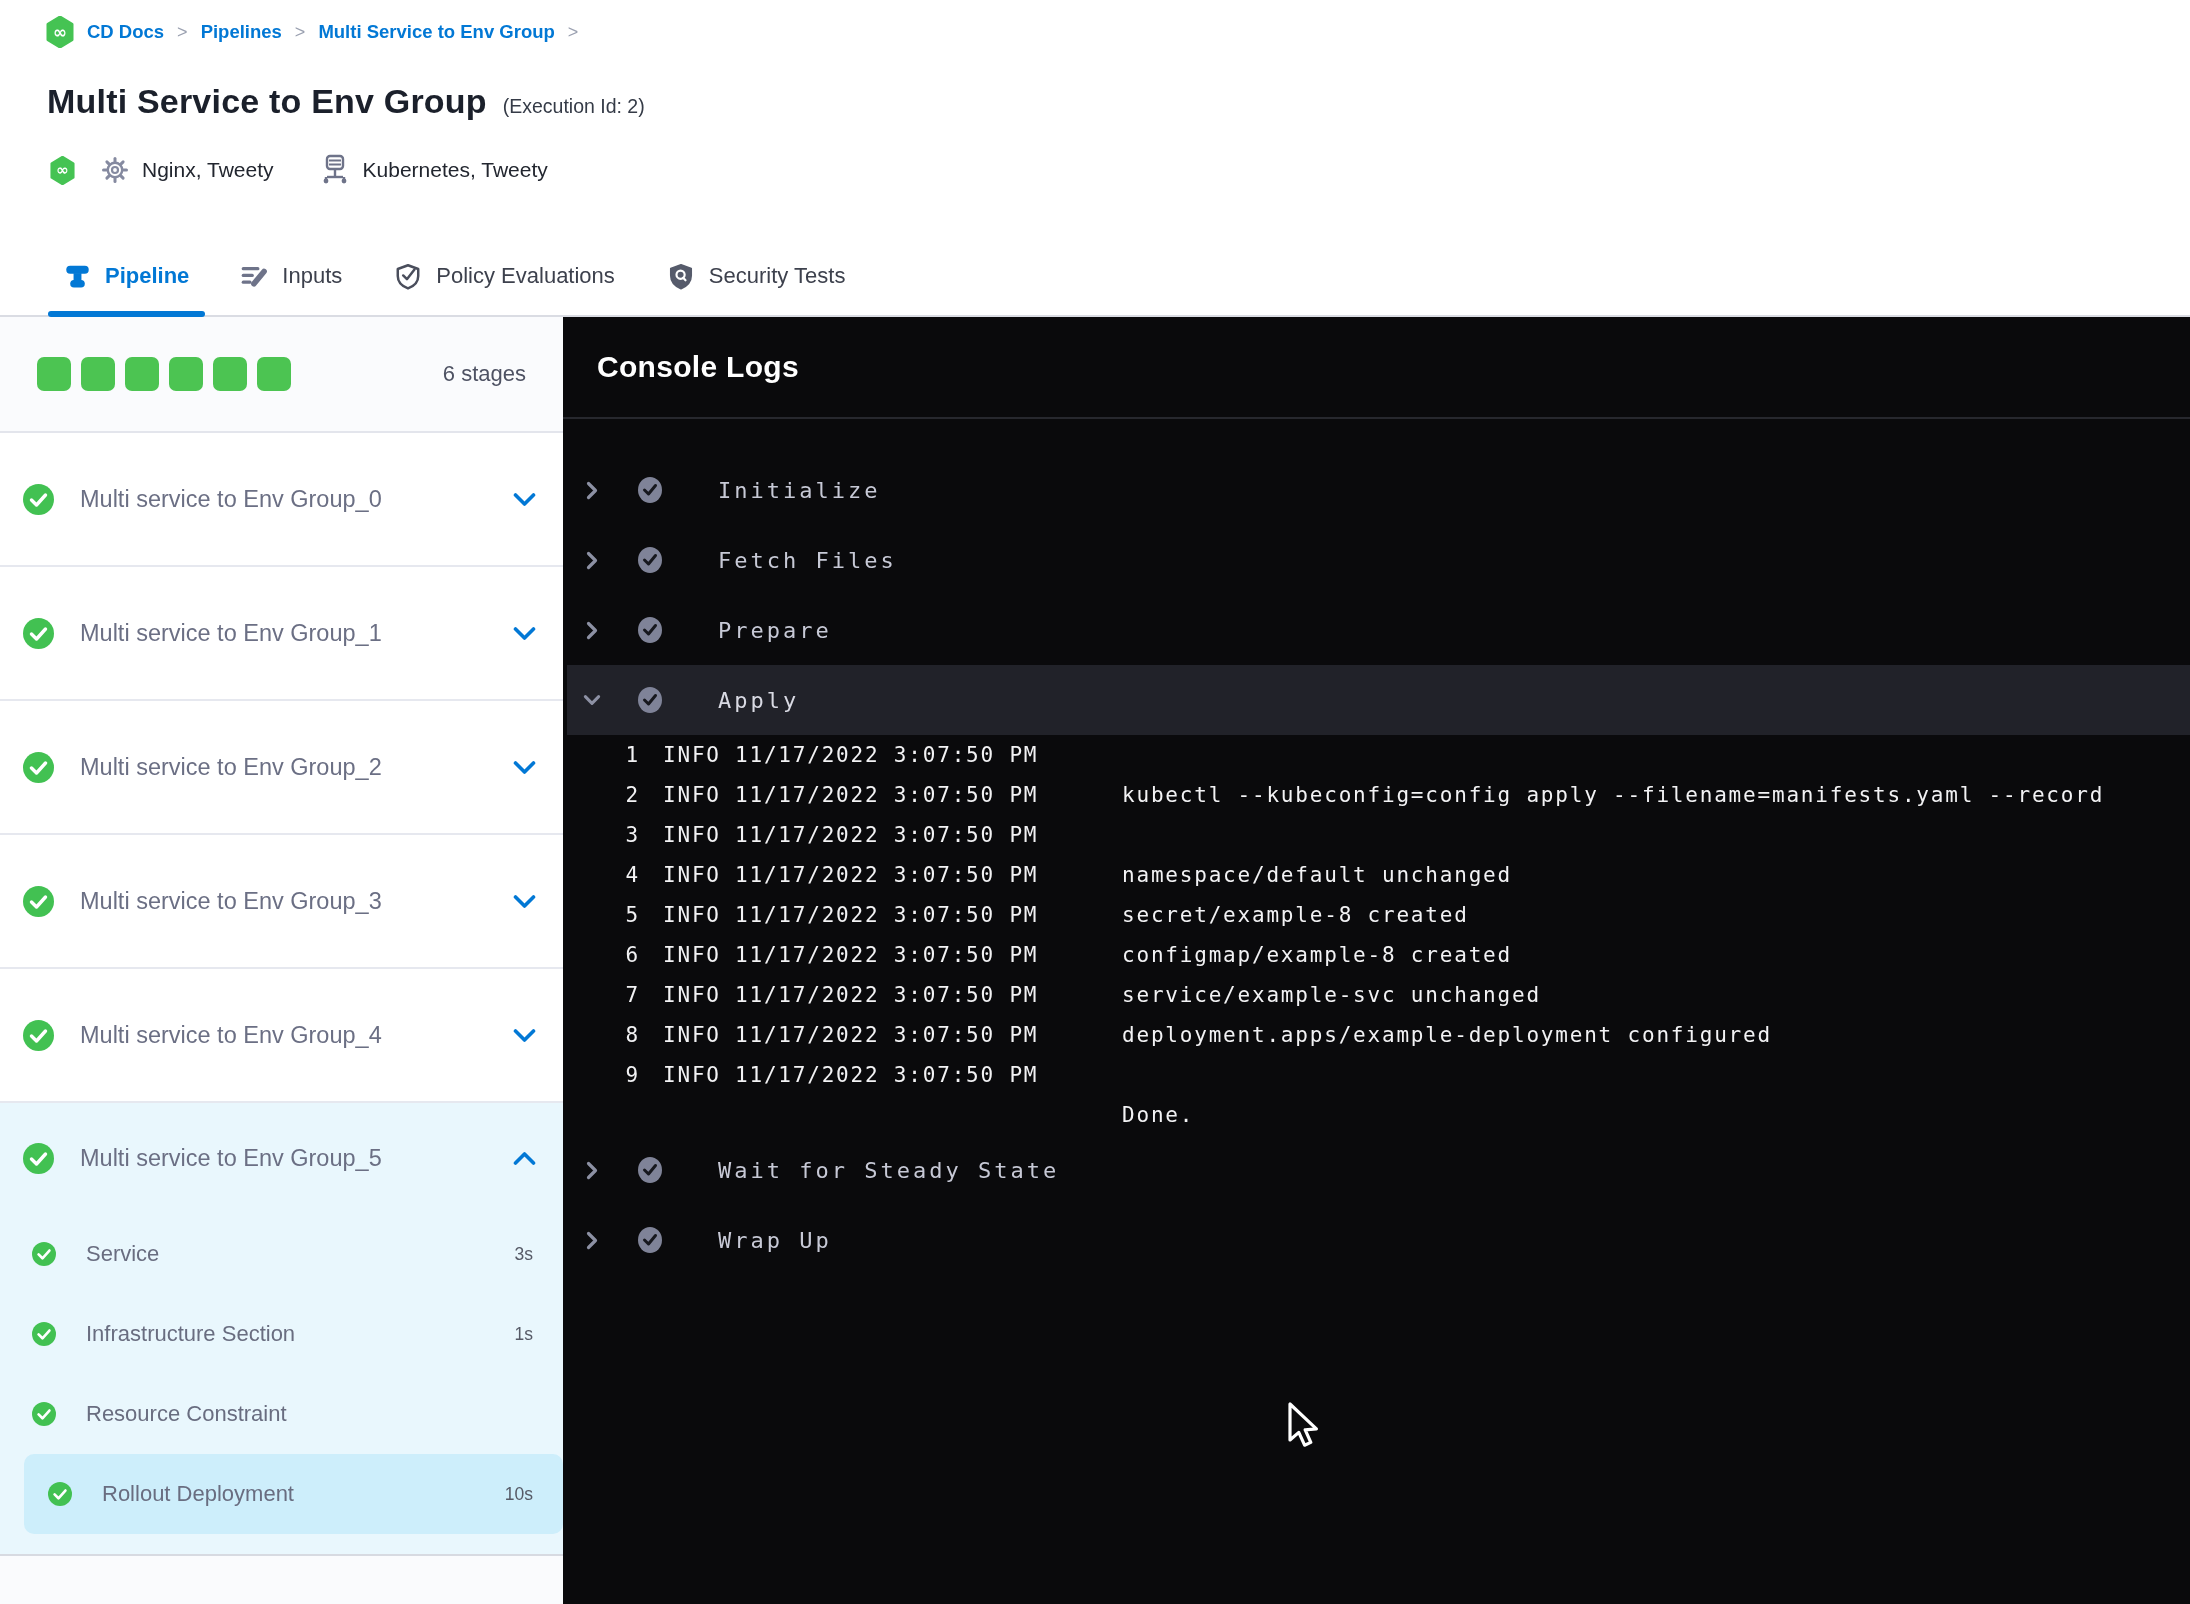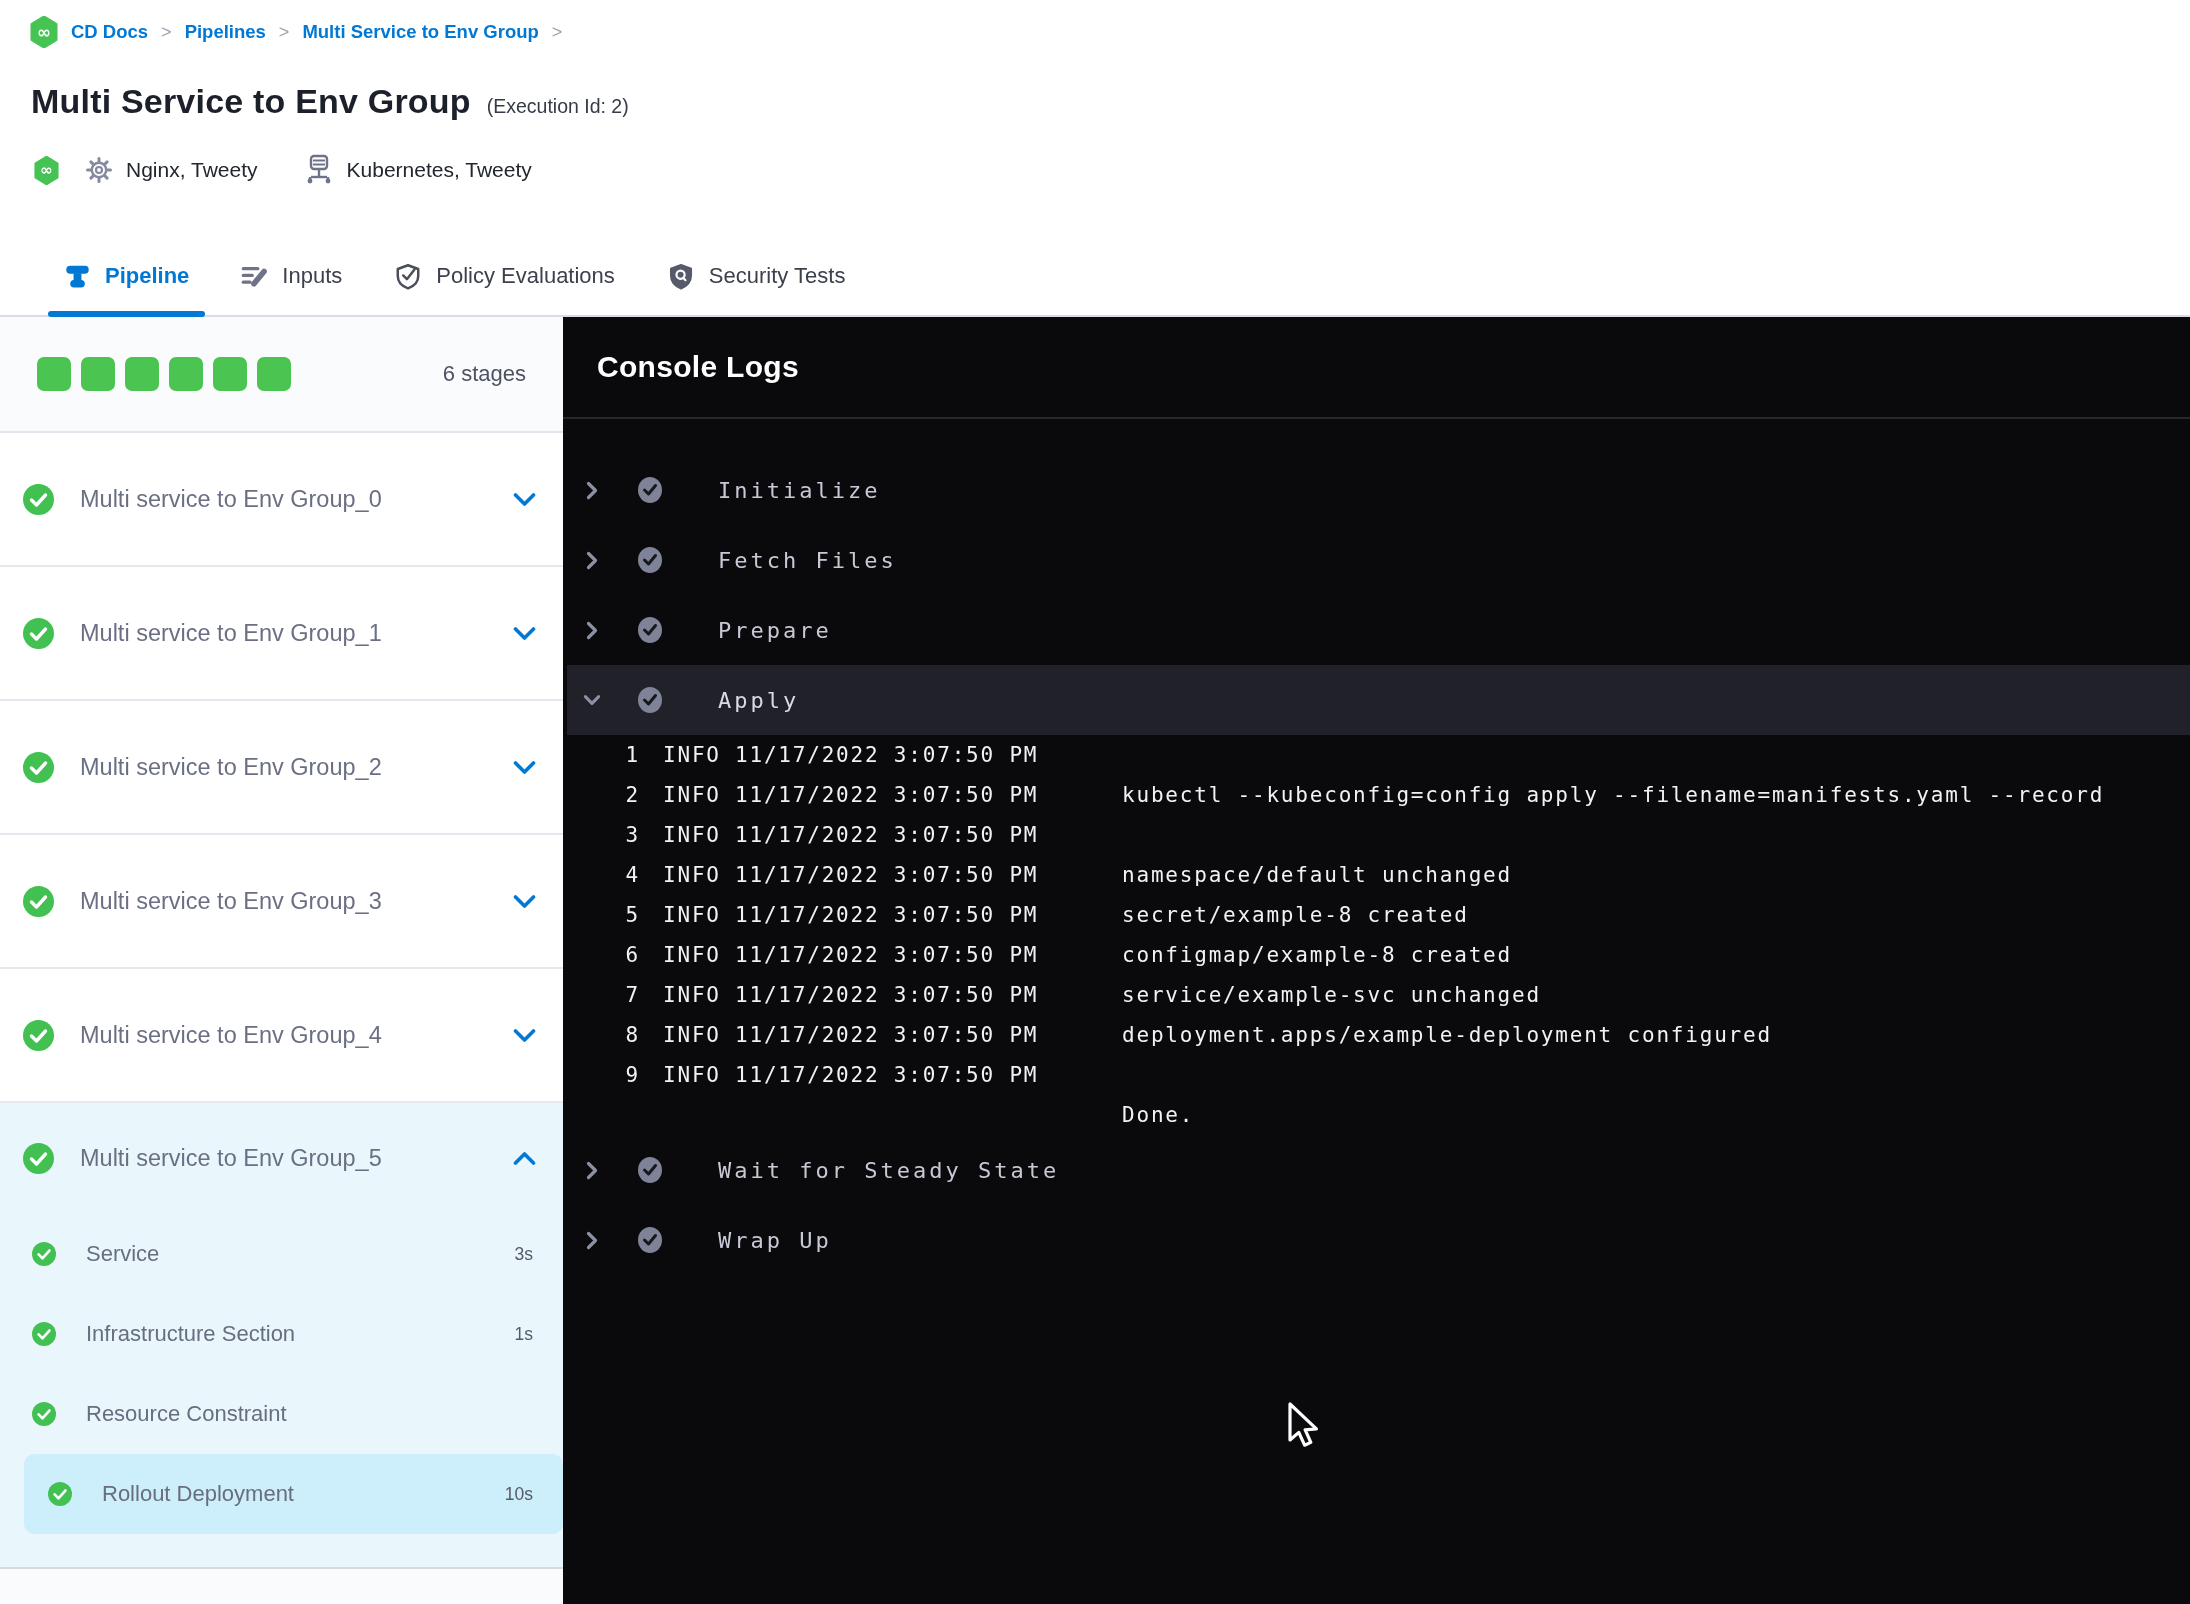--- a/index.html
+++ b/index.html
@@ -3,21 +3,21 @@
 <meta charset="utf-8">
 <style>
   * { margin:0; padding:0; box-sizing:border-box; }
   html,body { background:#e8e8e8; }
   .screen {
     position:relative; width:2190px; height:1604px; background:#ffffff;
     font-family:"Liberation Sans", sans-serif; overflow:hidden;
   }
 
   
-  .app-header { position:absolute; top:0; left:0; right:0; height:237px; background:#ffffff; }
+  .app-header { position:absolute; top:0; left:16px; right:0; height:237px; background:#ffffff; }
   .breadcrumb { position:absolute; left:30px; top:16px; display:flex; align-items:center; gap:13px;
                 font-size:18.5px; font-weight:600; color:#0278d5; }
   .crumb { cursor:pointer; }
   .crumb-sep { color:#9aa0b0; font-weight:400; font-size:18px; }
   .page-title-row { position:absolute; left:31px; top:82px; display:flex; align-items:baseline; gap:16px; }
   .page-title { font-size:34px; font-weight:700; color:#1b202b; letter-spacing:.2px; }
   .exec-id { font-size:19.5px; color:#353b47; font-weight:400; }
   .services-row { position:absolute; left:34px; top:146px; height:48px; display:flex; align-items:center;
                   font-size:21px; color:#22262f; font-weight:500; }
   .services-row .gap-lg { width:46px; } .services-row .gap-md { width:26px; } .services-row .gap-sm { width:13px; }
@@ -40,21 +40,21 @@
                    display:flex; align-items:center; padding:0 37px; }
   .squares { display:flex; gap:10px; }
   .square { width:34px; height:34px; border-radius:7px; background:#4cc452; }
   .stage-count { margin-left:auto; font-size:22px; color:#4e5263; }
   .stage-row { height:134px; min-height:134px; border-bottom:2px solid #e6e8ef; display:flex; align-items:center;
                padding:0 22px 0 23px; background:#ffffff; cursor:pointer; }
   .stage-row .status-icon { flex:0 0 auto; }
   .stage-label { font-size:23.5px; color:#6b6f84; margin-left:26px; flex:1; }
   .chev-btn { width:34px; height:34px; display:flex; align-items:center; justify-content:center; cursor:pointer; }
 
-  .expanded-section { background:#e9f7fd; border-bottom:2px solid #d7dae1; padding-bottom:33px; }
+  .expanded-section { background:#e9f7fd; border-bottom:2px solid #d7dae1; padding-bottom:20px; }
   .expanded-section .stage-row { background:transparent; border-bottom:none; height:111px; min-height:111px; }
   .step-row { height:80px; display:flex; align-items:center; padding:0 30px 0 32px; cursor:pointer; }
   .step-row .status-icon { flex:0 0 auto; }
   .step-label { font-size:22px; color:#696d80; margin-left:30px; flex:1; }
   .step-duration { font-size:17.5px; color:#565a66; }
   .step-row.selected { background:#cdeefb; border-radius:10px; margin-left:24px; padding-left:24px; }
   .panel-filler { flex:1; background:#fafbfd; }
 
   
   .console { flex:1; background:#0a0a0c; position:relative; overflow:hidden; }

